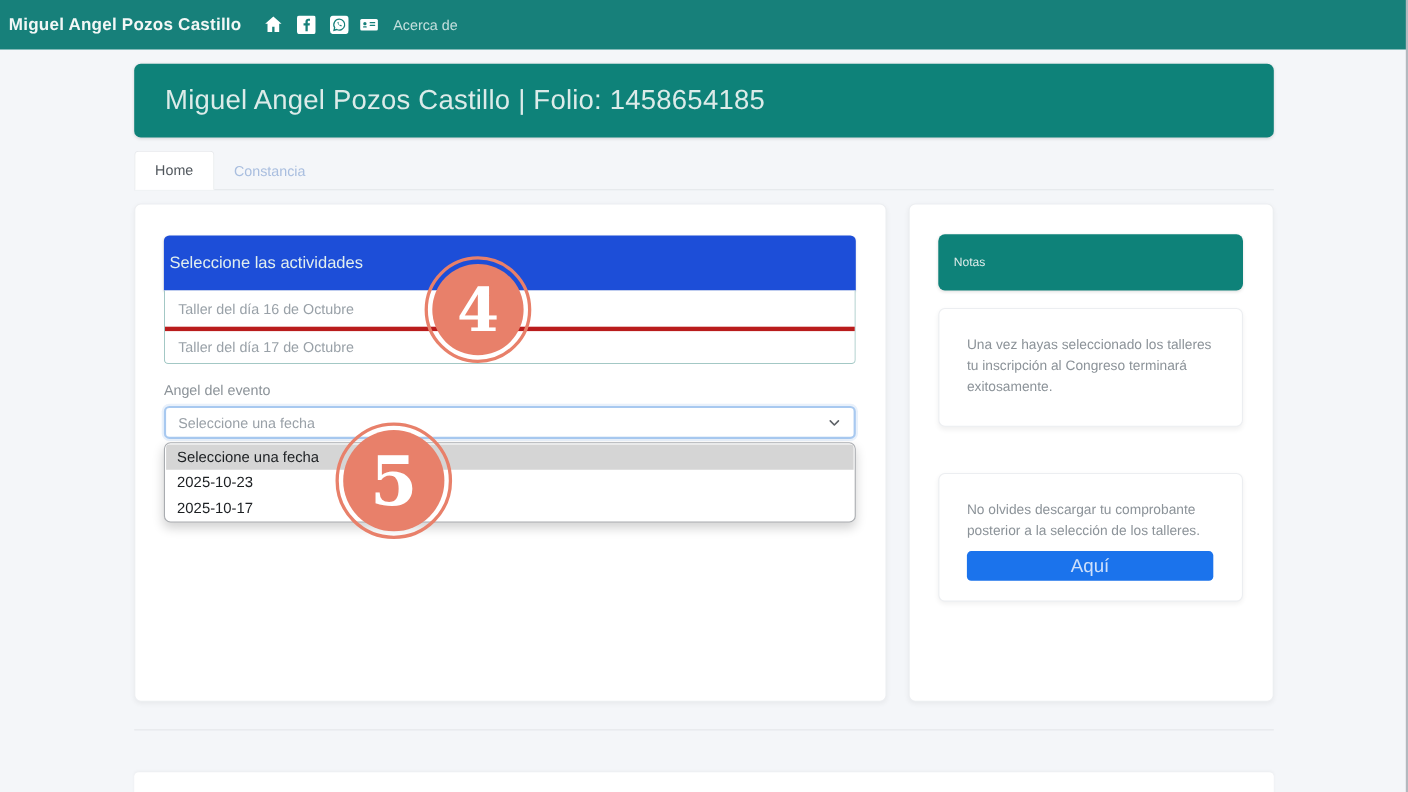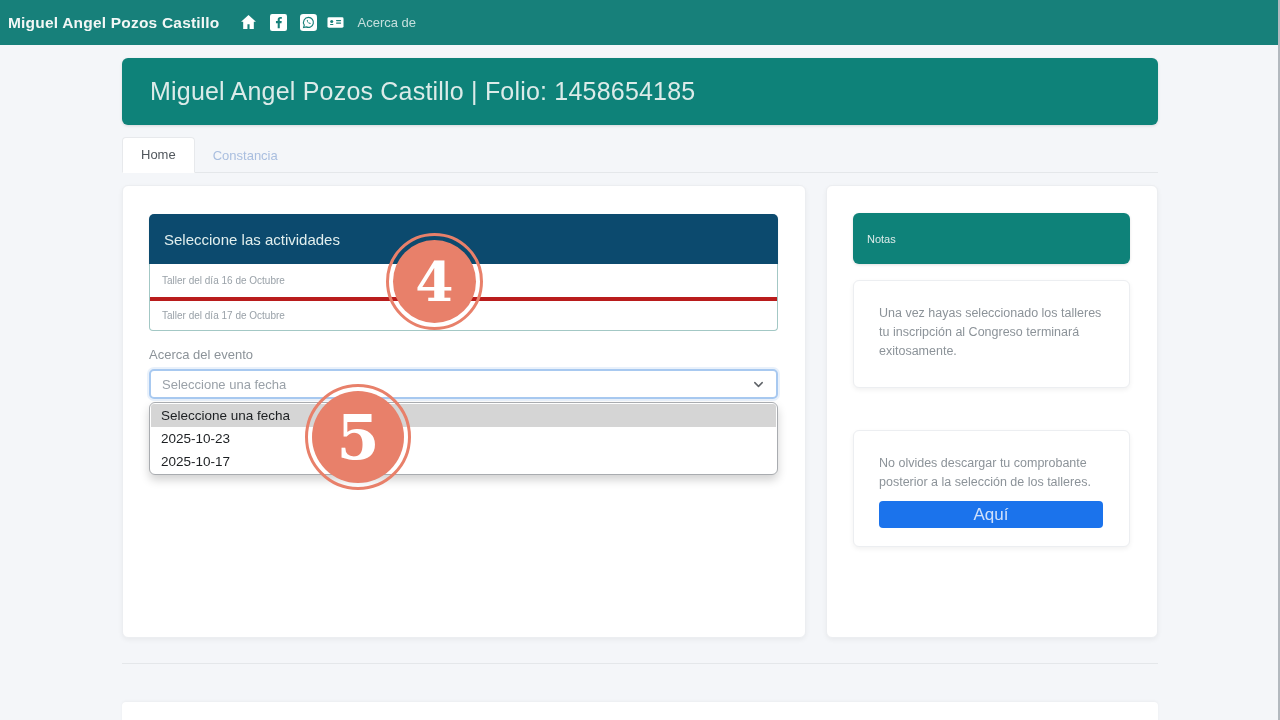--- a/index.html
+++ b/index.html
@@ -80,42 +80,42 @@
   .card {
     background: #ffffff;
     border: 1px solid #eceef1;
     border-radius: 6px;
     box-shadow: 0 2px 5px rgba(0,0,0,.05);
   }
   .left-card  { width: 684px; height: 453px; padding: 28px 27px 0 26px; }
   .right-card { width: 332px; height: 453px; padding: 27px 27px 0 26px; }
 
   .panel-header {
-    background: #0c4a6e;
+    background: #1d4ed8;
     color: #e2efee;
     font-size: 15px;
     border-radius: 5px 5px 0 0;
     height: 50px;
     display: flex;
     align-items: center;
-    padding: 0 15px;
+    padding: 0 5px;
     box-shadow: 0 1px 2px rgba(0,0,0,.1);
   }
   .activity-list {
     border: 1px solid #a3c8c5;
     border-top: none;
     border-radius: 0 0 4px 4px;
     background: #fff;
   }
   .activity-item {
     height: 33px;
     display: flex;
     align-items: center;
     padding: 0 12px;
-    font-size: 10px;
+    font-size: 13px;
     color: #99a1a8;
     cursor: pointer;
   }
   .activity-item + .activity-item { border-top: 4px solid #b91c1c; }
 
   .field-label {
     margin-top: 16px;
     font-size: 13px;
     color: #8c9399;
   }
@@ -287,21 +287,21 @@
 
   <div class="main-row">
 
     <div class="card left-card">
       <div class="panel-header">Seleccione las actividades</div>
       <div class="activity-list">
         <div class="activity-item">Taller del día 16 de Octubre</div>
         <div class="activity-item">Taller del día 17 de Octubre</div>
       </div>
 
-      <div class="field-label">Acerca del evento</div>
+      <div class="field-label">Angel del evento</div>
 
       <div class="select-box">
         <span class="select-value">Seleccione una fecha</span>
         <span class="select-chevron">
           <svg viewBox="0 0 14 14">
               <path d="M3 5l4 4 4-4" fill="none" stroke="#5f6368" stroke-width="1.6" stroke-linecap="round" stroke-linejoin="round"></path>
             </svg>
         </span>
       </div>
 

